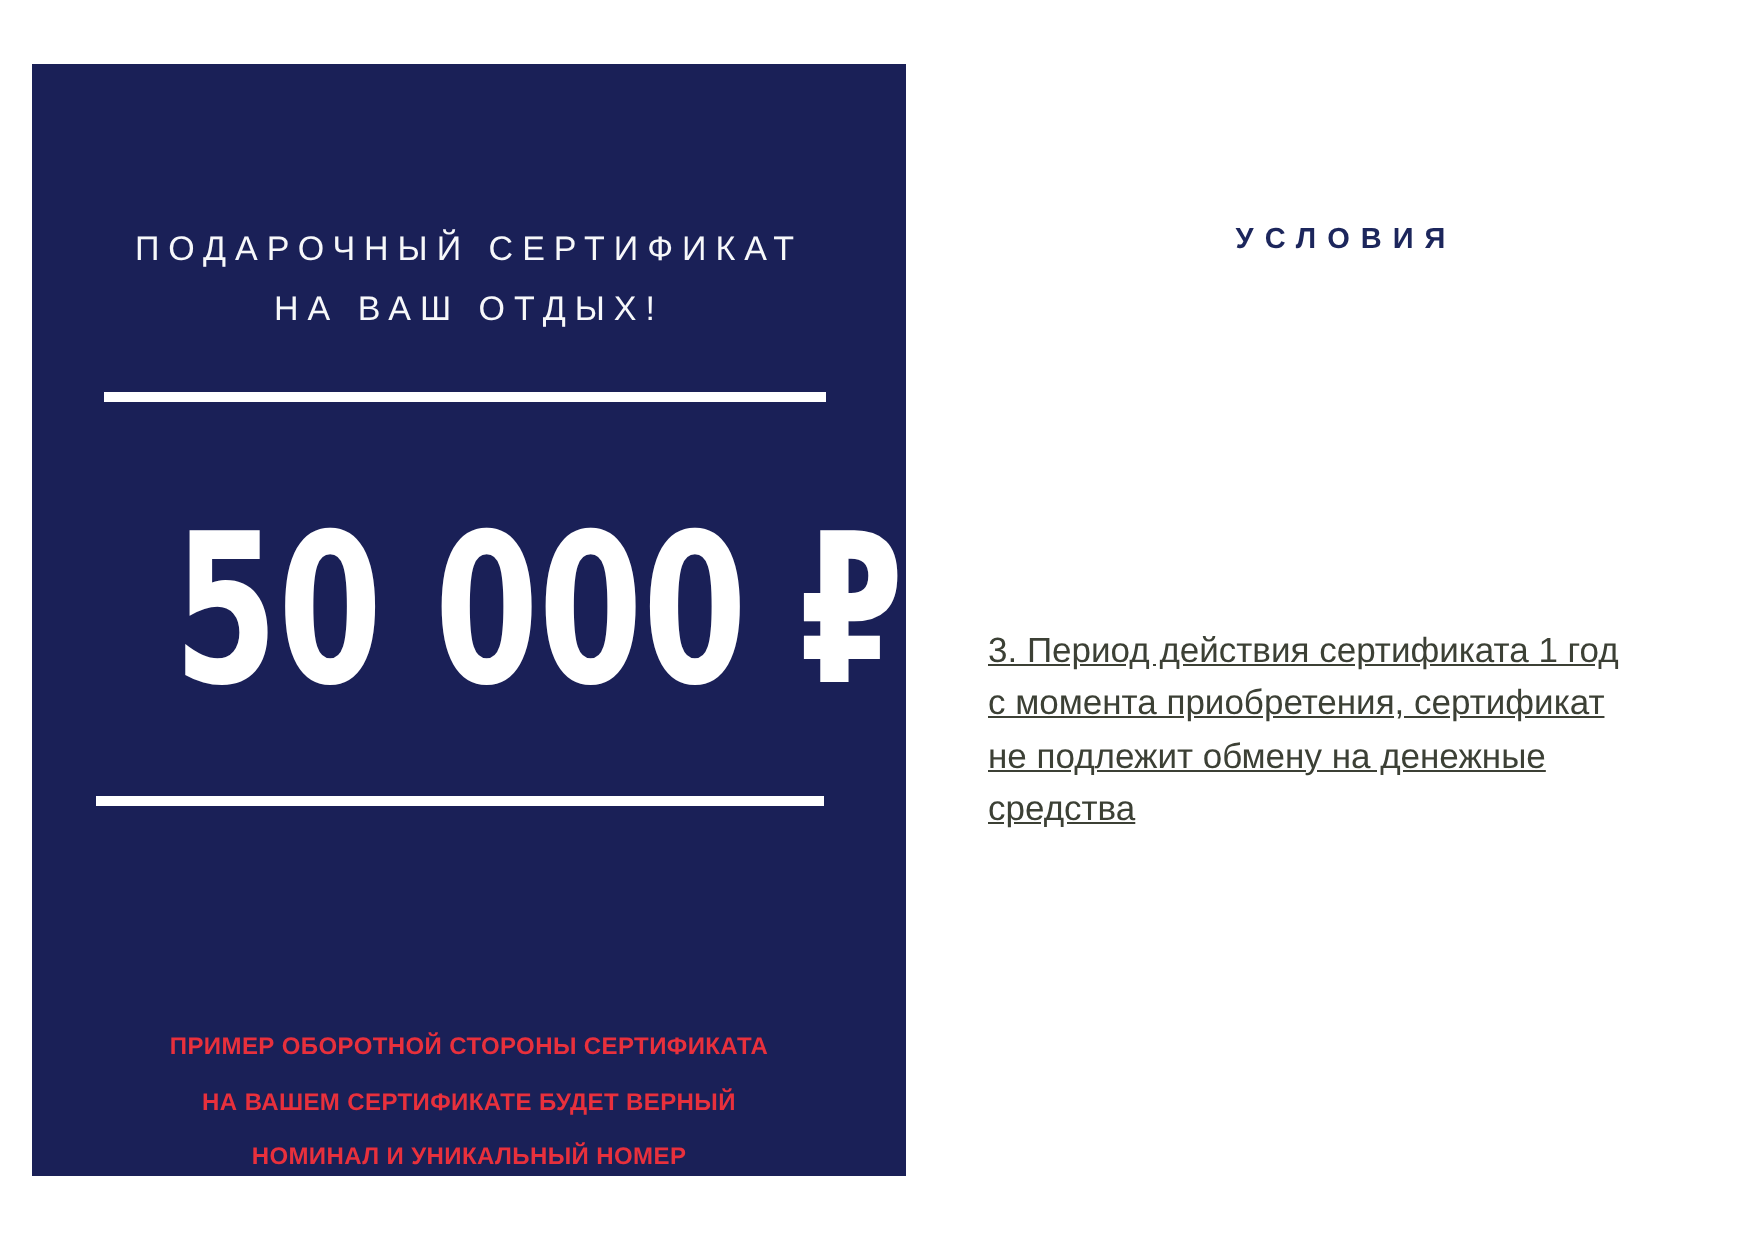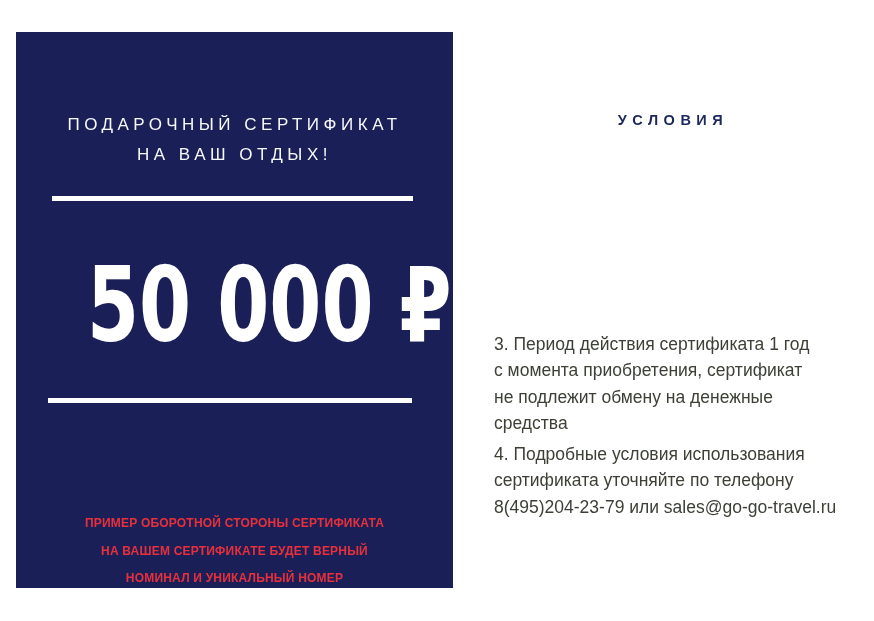--- a/index.html
+++ b/index.html
@@ -122,21 +122,21 @@
     left: 12px;
     margin: 0;
     width: 370px;
     color: #3c4035;
     font-size: 17.5px;
     line-height: 26.3px;
     white-space: pre-line;
   }
   .term-1 { top: 44px; }
   .term-2 { top: 145px; }
-  .term-3 { top: 261px; }
+  .term-3 { top: 242px; text-decoration: underline; }
   .term-4 { top: 371px; }
 </style>
 </head>
 <body>
 
 <div class="page">
 
   <div class="card">
     <div class="card-title">ПОДАРОЧНЫЙ СЕРТИФИКАТ
 НА ВАШ ОТДЫХ!</div>
@@ -158,18 +158,15 @@
   <div class="terms">
     <div class="terms-heading">УСЛОВИЯ</div>
 
 
 
     <p class="term term-3">3. Период действия сертификата 1 год
 с момента приобретения, сертификат
 не подлежит обмену на денежные
 средства</p>
 
-    <p class="term term-4">4. Подробные условия использования
-сертификата уточняйте по телефону
-8(495)204-23-79 или sales@go-go-travel.ru</p>
   </div>
 
 </div>
 
 </body></html>

